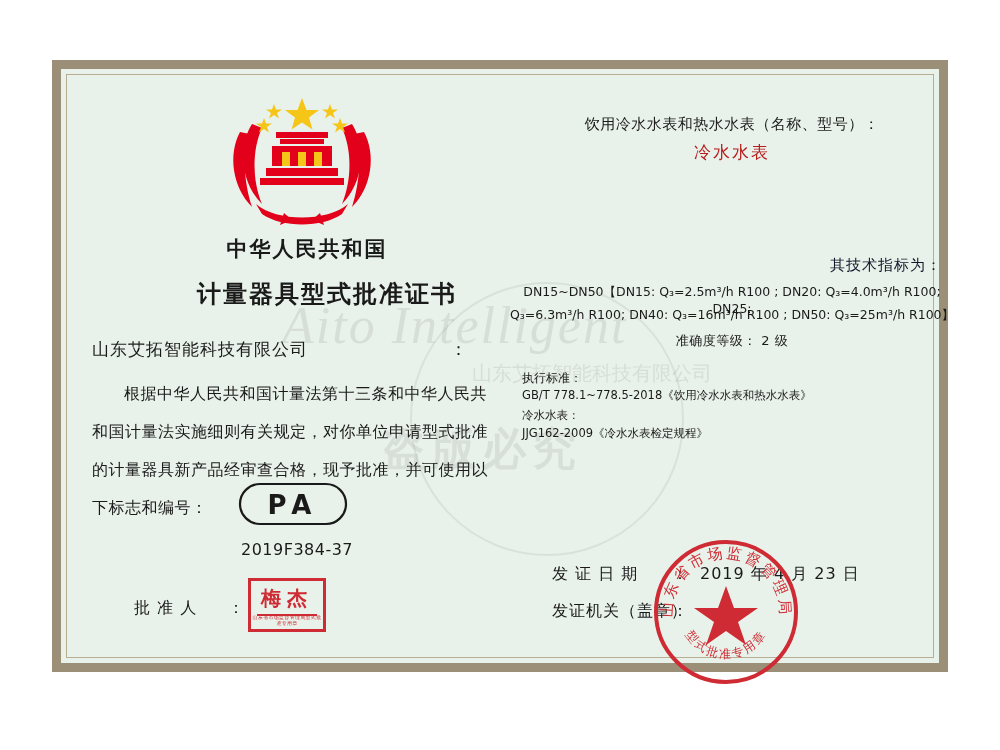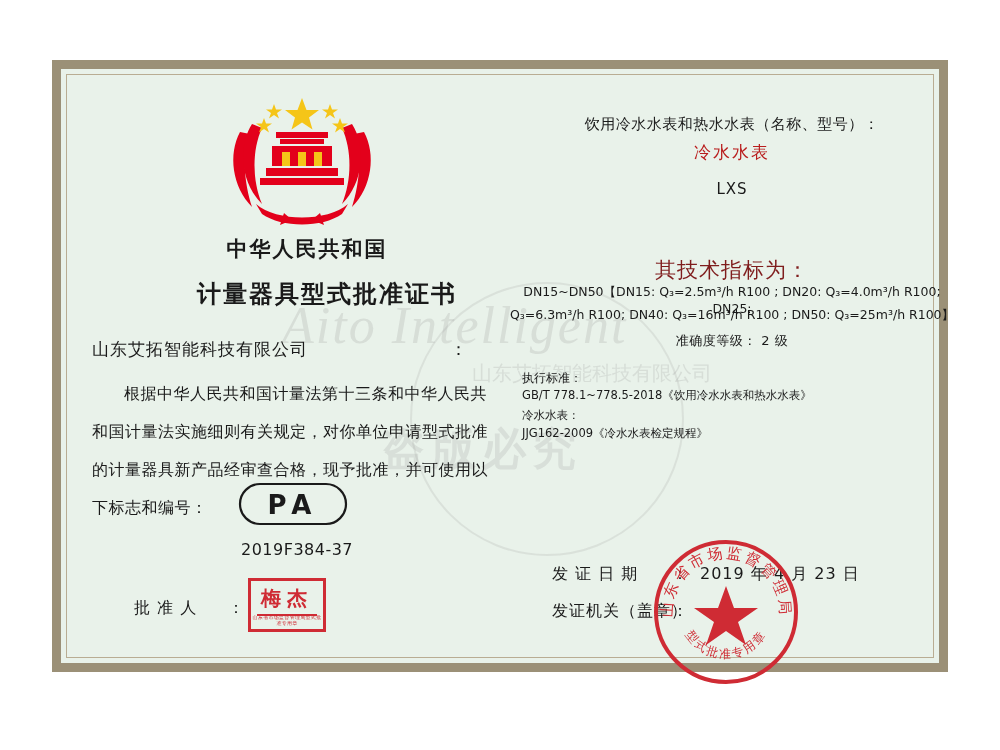--- a/index.html
+++ b/index.html
@@ -216,24 +216,24 @@
     font-family: "DejaVu Sans", sans-serif;
     font-size: 15px;
     color: #1a1a1a;
     letter-spacing: 1px;
   }
   .r-specs-title {
     position: absolute;
     left: 470px;
     top: 196px;
     width: 420px;
-    text-align: center;
-    font-family: "DejaVu Sans", sans-serif;
-    font-size: 21px;
-    color: #7f1d1d;
+    text-align: right;
+    font-family: "DejaVu Sans", sans-serif;
+    font-size: 15px;
+    color: #0f172a;
     letter-spacing: 1px;
   }
   .r-specs-l1, .r-specs-l2 {
     position: absolute;
     left: 455px;
     width: 450px;
     text-align: center;
     font-family: "DejaVu Sans", sans-serif;
     font-size: 12.5px;
     color: #1a1a1a;
@@ -467,21 +467,20 @@
     <div class="approver-colon">：</div>
 
     <div class="seal-square">
       <div class="names">梅杰</div>
       <div class="bar"></div>
       <div class="sub">山东省市场监督管理局型式批准专用章</div>
     </div>
 
     <div class="r-head">饮用冷水水表和热水水表（名称、型号）：</div>
     <div class="r-product">冷水水表</div>
-    <div class="r-model">LXS</div>
 
     <div class="r-specs-title">其技术指标为：</div>
     <div class="r-specs-l1">DN15~DN50【DN15: Q₃=2.5m³/h R100 ; DN20: Q₃=4.0m³/h R100; DN25:</div>
     <div class="r-specs-l2">Q₃=6.3m³/h R100; DN40: Q₃=16m³/h R100 ; DN50: Q₃=25m³/h R100】</div>
     <div class="r-accuracy">准确度等级： 2 级</div>
 
     <div class="r-std-label">执行标准：</div>
     <div class="r-std-value">GB/T 778.1~778.5-2018《饮用冷水水表和热水水表》</div>
     <div class="r-reg-label">冷水水表：</div>
     <div class="r-reg-value">JJG162-2009《冷水水表检定规程》</div>

